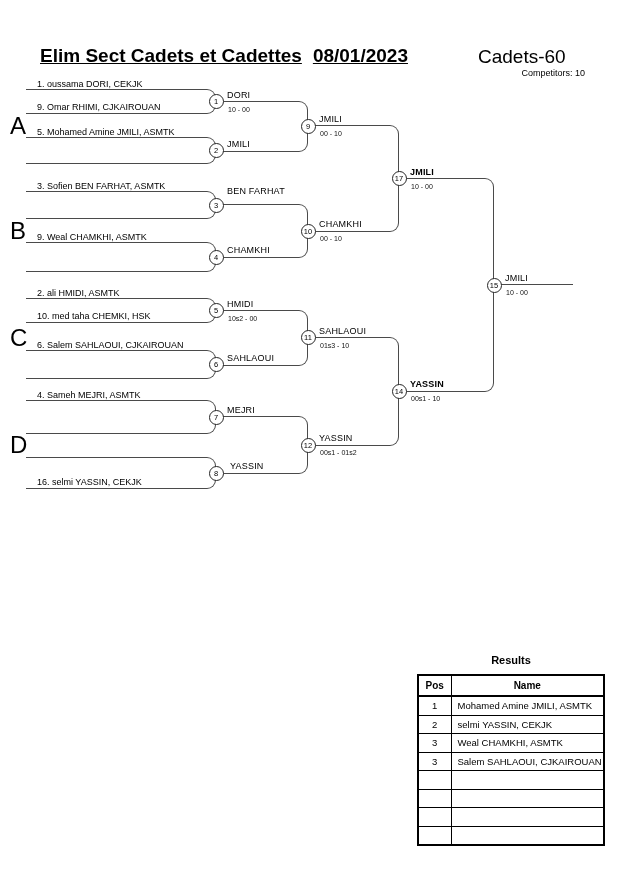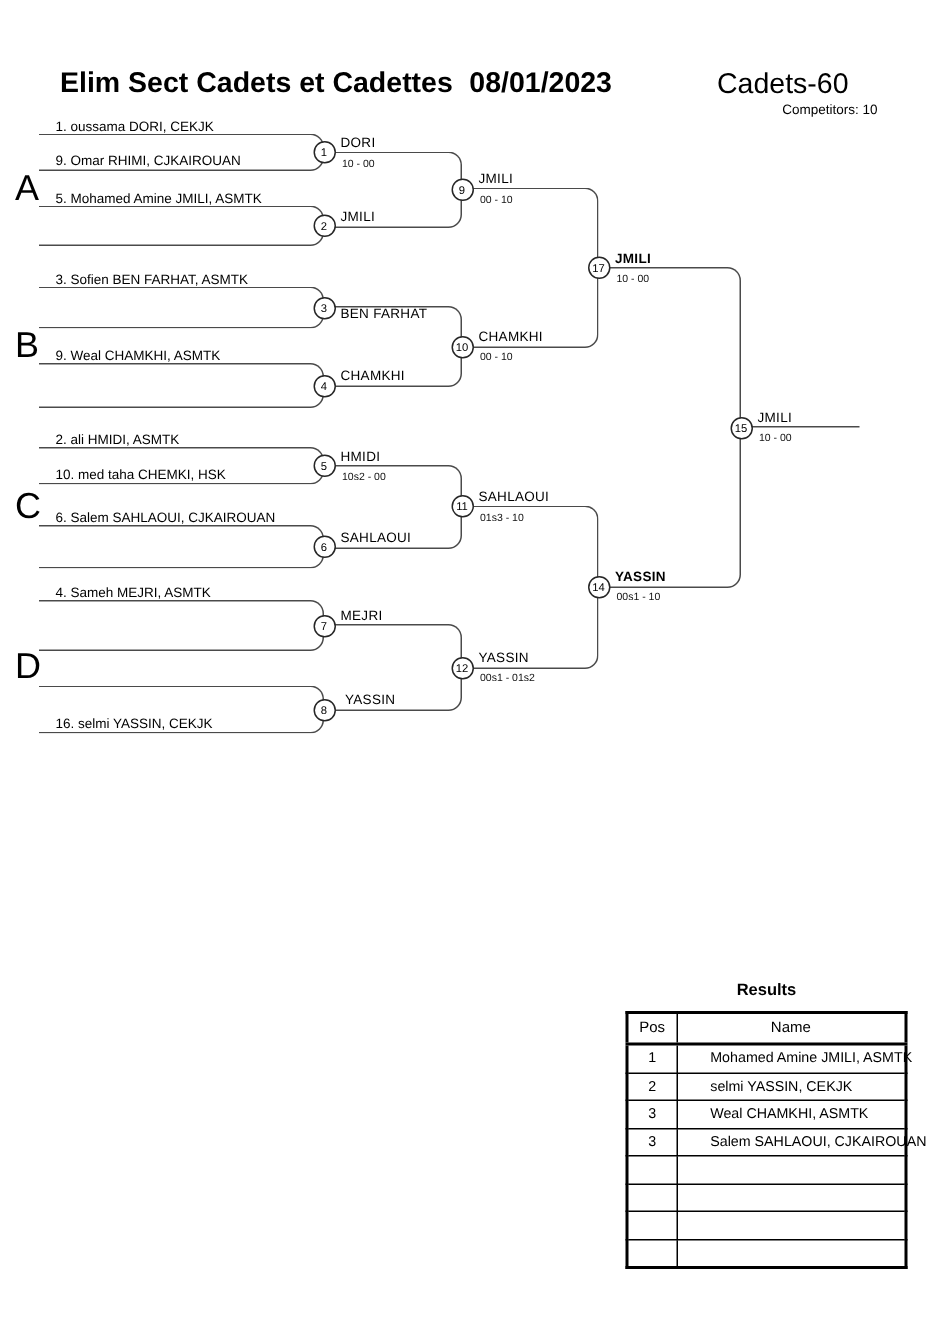--- a/index.html
+++ b/index.html
@@ -1,21 +1,21 @@
 <!DOCTYPE html>
 <html><head>
 <meta charset="utf-8">
 <style>
   html,body { margin:0; padding:0; background:#e8e8e8; }
   .page {
     position:relative; width:630px; height:891px; margin:0 auto;
     background:#ffffff; font-family:"Liberation Sans", sans-serif; color:#000;
     overflow:hidden;
   }
-  .title { position:absolute; left:40px; top:45px; font-size:19px; font-weight:700; white-space:nowrap; }
+  .title { position:absolute; left:40px; top:45px; font-size:19px; font-weight:700; white-space:nowrap;text-decoration:underline; }
   .title .date { margin-left:11px; }
   .category { position:absolute; left:478px; top:46px; font-size:19px; font-weight:400; white-space:nowrap; }
   .competitors { position:absolute; left:460px; top:68px; width:125px; text-align:right; font-size:9px; }
   .grp { position:absolute; left:10px; font-size:24px; line-height:25px; font-weight:400; }
   .pair {
     position:absolute; box-sizing:border-box;
     border:1.4px solid #4a4a4a; border-left:none;
     border-radius:0 9px 9px 0; background:transparent; z-index:1;
   }
   .entry { position:absolute; font-size:9px; line-height:11px; height:11px; white-space:nowrap; z-index:2; }
@@ -27,25 +27,25 @@
   .win { position:absolute; font-size:9px; line-height:11px; height:11px; white-space:nowrap; letter-spacing:0.2px; z-index:2; }
   .win.bold { font-weight:700; }
   .score { position:absolute; font-size:7px; line-height:9px; white-space:nowrap; color:#111; z-index:2; }
   .hline { position:absolute; border-top:1.4px solid #4a4a4a; z-index:1; }
   .results-heading { position:absolute; left:417px; top:654px; width:188px; text-align:center; font-size:11px; font-weight:700; }
   table.results {
     position:absolute; left:417px; top:674px; width:188px;
     border-collapse:collapse; table-layout:fixed; border:2px solid #000; background:#fff;
   }
   table.results th, table.results td { border:1px solid #000; padding:0; overflow:visible; }
-  table.results th { height:19px; font-size:10px; font-weight:400; text-align:center; border-bottom:2px solid #000; }
+  table.results th { height:19px; font-size:10px; font-weight:700; text-align:center; border-bottom:2px solid #000; }
   table.results td { height:17.5px; font-size:9.5px; }
   table.results .pos-col { width:33px; }
   table.results td.pos { text-align:center; }
-  table.results td.name { text-align:left; padding-left:22px; white-space:nowrap; }
+  table.results td.name { text-align:left; padding-left:6px; white-space:nowrap; }
 </style>
 </head>
 <body>
 
 <div class="page">
 
   <div class="title"><span>Elim Sect Cadets et Cadettes</span><span class="date">08/01/2023</span></div>
   <div class="category">Cadets-60</div>
   <div class="competitors">Competitors: 10</div>
 
@@ -96,21 +96,21 @@
   <div class="node" style="left:300.5px;top:118.5px">9</div>
   <div class="node" style="left:300.5px;top:223.5px">10</div>
   <div class="node" style="left:300.5px;top:330px">11</div>
   <div class="node" style="left:300.5px;top:437.5px">12</div>
   <div class="node" style="left:391.5px;top:171px">17</div>
   <div class="node" style="left:391.5px;top:383.5px">14</div>
   <div class="node" style="left:486.5px;top:277.5px">15</div>
 
   <div class="win" style="left:227px;top:89.5px">DORI</div>
   <div class="win" style="left:227px;top:138.5px">JMILI</div>
-  <div class="win" style="left:227px;top:204px">BEN FARHAT</div>
+  <div class="win" style="left:227px;top:186px">BEN FARHAT</div>
   <div class="win" style="left:227px;top:245px">CHAMKHI</div>
   <div class="win" style="left:227px;top:298.5px">HMIDI</div>
   <div class="win" style="left:227px;top:352.5px">SAHLAOUI</div>
   <div class="win" style="left:227px;top:405px">MEJRI</div>
   <div class="win" style="left:230px;top:461px">YASSIN</div>
   <div class="win" style="left:319px;top:114px">JMILI</div>
   <div class="win" style="left:319px;top:219px">CHAMKHI</div>
   <div class="win" style="left:319px;top:325.5px">SAHLAOUI</div>
   <div class="win" style="left:319px;top:433px">YASSIN</div>
   <div class="win bold" style="left:410px;top:166.5px">JMILI</div>

